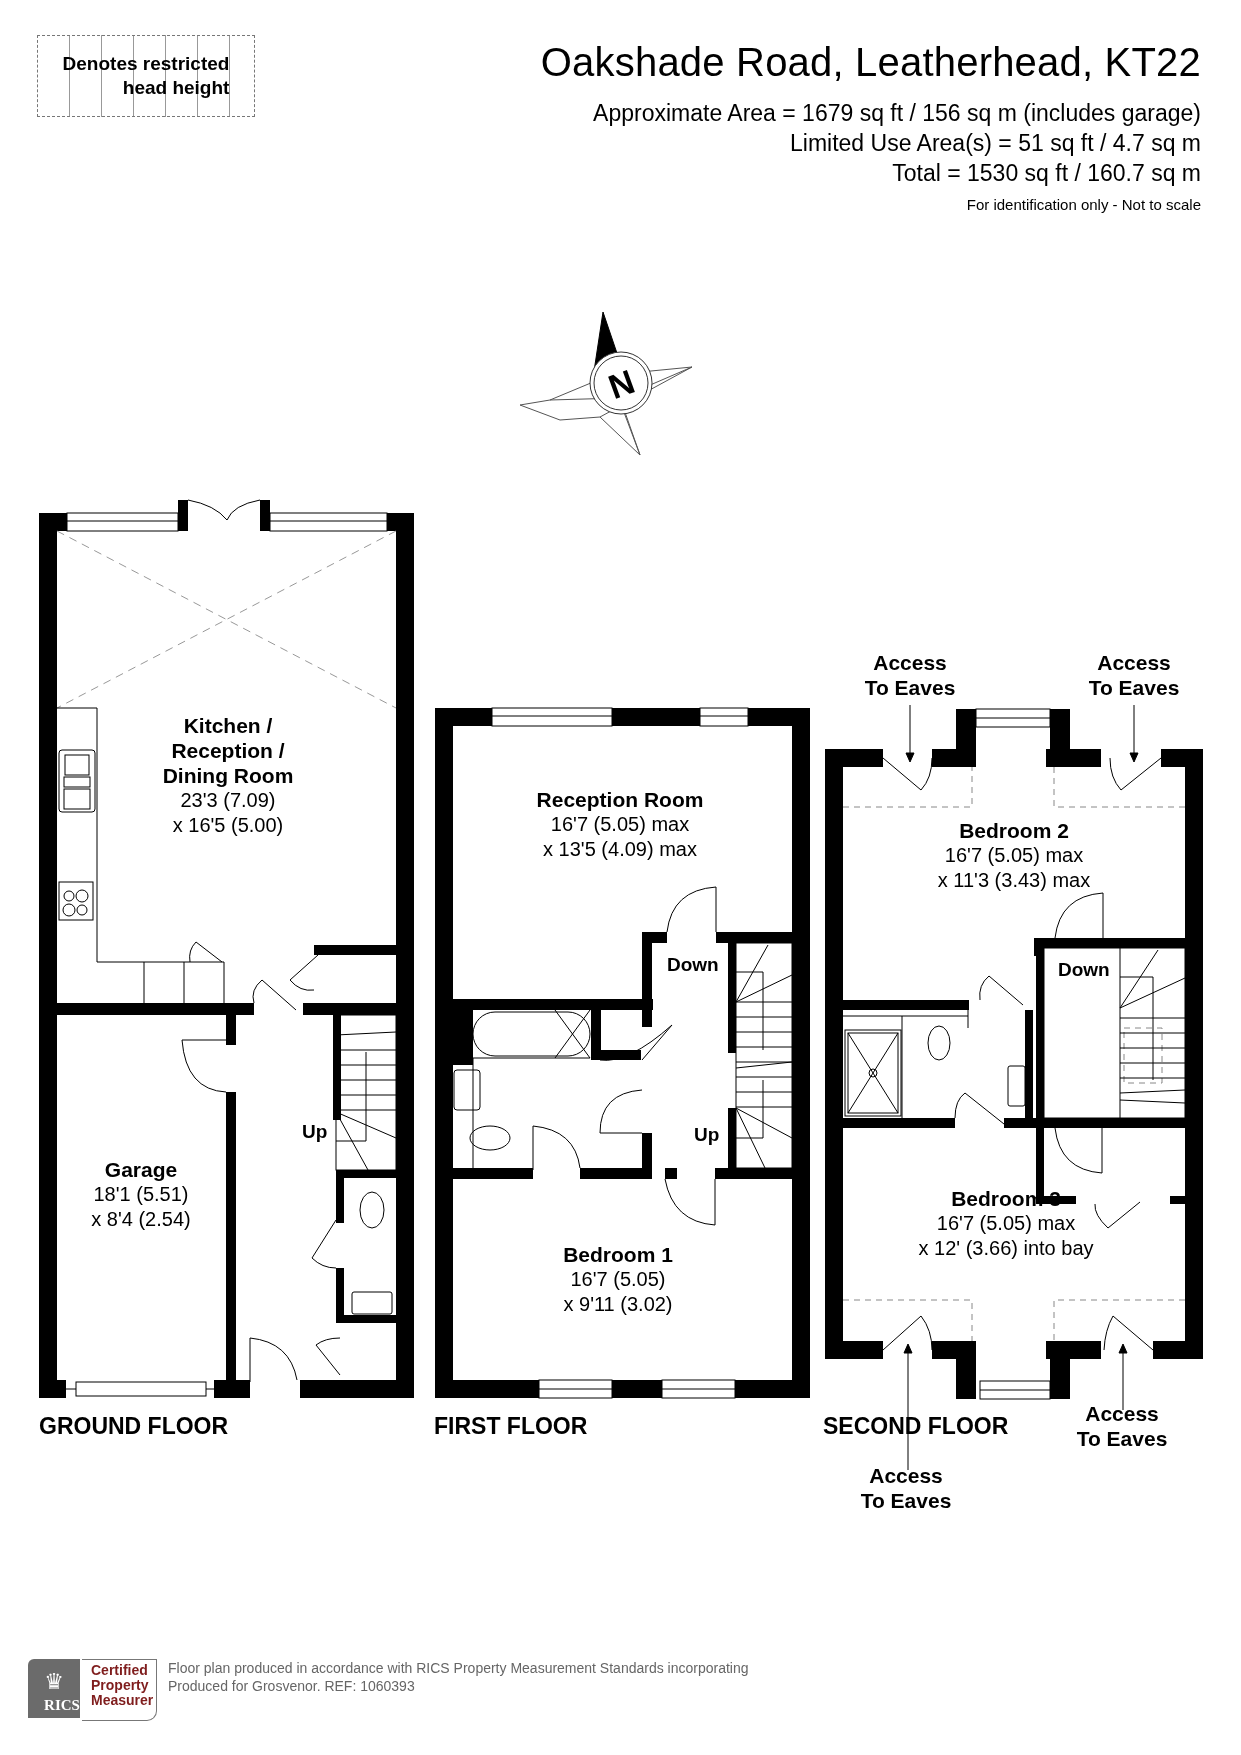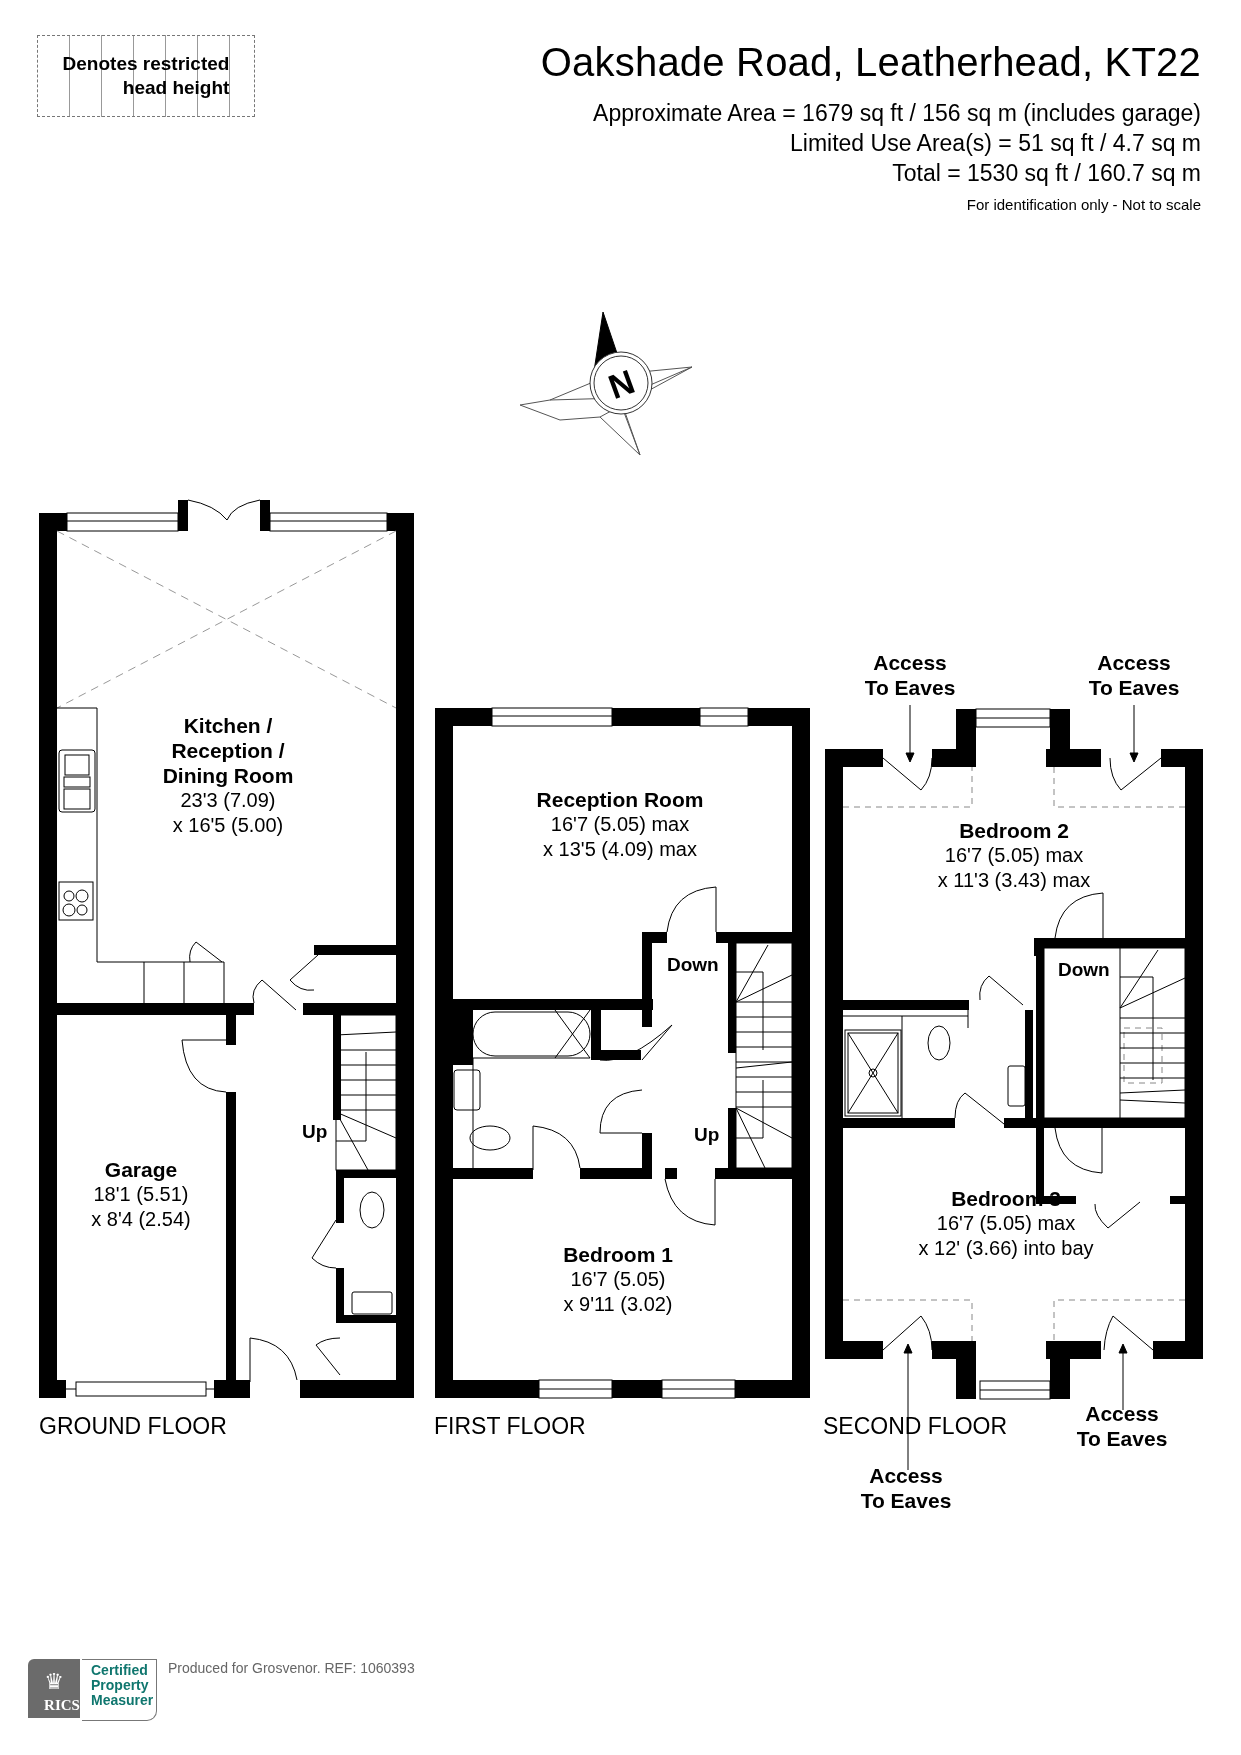--- a/index.html
+++ b/index.html
@@ -11,30 +11,30 @@
      background-image: repeating-linear-gradient(90deg, transparent 0 31px, #999 31px 32px);
      display:flex; align-items:center; justify-content:center; text-align:right; }
   .legend-box span { background:rgba(255,255,255,0.0); font-weight:bold; font-size:19px; line-height:24px; }
   .title { right:40px; top:40px; font-size:40px; font-weight:normal; letter-spacing:0.2px; }
   .area-line { right:40px; font-size:23px; text-align:right; white-space:nowrap; }
   .disclaimer { right:40px; top:196px; font-size:15px; }
   svg.plan { position:absolute; left:0; top:0; }
   .room-label { position:absolute; text-align:center; transform:translateX(-50%); white-space:nowrap; line-height:25px; }
   .room-name { font-weight:bold; font-size:21px; }
   .room-dim { font-size:20px; }
-  .floor-label { position:absolute; font-weight:normal; font-size:23px; white-space:nowrap; }
+  .floor-label { position:absolute; font-weight:bold; font-size:23px; white-space:nowrap; }
   .stair-label { position:absolute; font-weight:bold; font-size:19px; }
   .eaves-label { position:absolute; font-weight:bold; font-size:21px; text-align:center; line-height:25px; transform:translateX(-50%); white-space:nowrap; }
   .footer { position:absolute; left:28px; top:1659px; display:flex; align-items:flex-start; }
   .rics-logo { width:52px; height:59px; background:#6b6b6b; color:#fff; border-radius:6px 0 0 0;
                display:flex; flex-direction:column; align-items:center; justify-content:flex-end; padding-bottom:4px; box-sizing:border-box; }
   .rics-logo .lion { font-size:22px; line-height:26px; margin-bottom:2px; }
   .rics-logo .rics-text { font-family:"Liberation Serif", serif; font-weight:bold; font-size:15px;margin-left:16px; }
   .cert-box { width:65px; height:57px; border:1px solid #777; border-left:none; border-radius:0 0 10px 0;
-              margin-left:2px; color:#0f766e; font-weight:bold; font-size:14px; line-height:15px; padding:3px 0 0 9px; }
+              margin-left:2px; color:#7f1d1d; font-weight:bold; font-size:14px; line-height:15px; padding:3px 0 0 9px; }
   .footer-text { margin-left:11px; color:#666; font-size:14px; line-height:17.5px; padding-top:1px; }
 </style>
 </head>
 <body>
 
 <div class="abs legend-box">
   <span><span>Denotes restricted</span><br><span>head height</span></span>
 </div>
 
 <div class="abs title">Oakshade Road, Leatherhead, KT22</div>
@@ -386,15 +386,16 @@
   <div class="rics-logo">
     <div class="lion">♛</div>
     <div class="rics-text">RICS</div>
   </div>
   <div class="cert-box">
     <div>Certified</div>
     <div>Property</div>
     <div>Measurer</div>
   </div>
   <div class="footer-text">
+    <div>Floor plan produced in accordance with RICS Property Measurement Standards incorporating</div>
     <div>Produced for Grosvenor.   REF: 1060393</div>
   </div>
 </div>
 
 </body></html>

